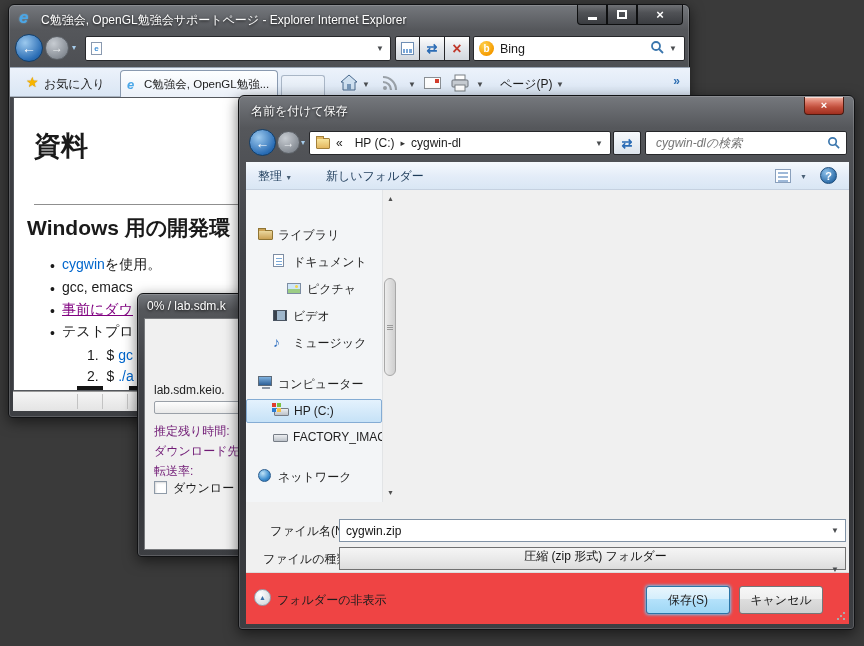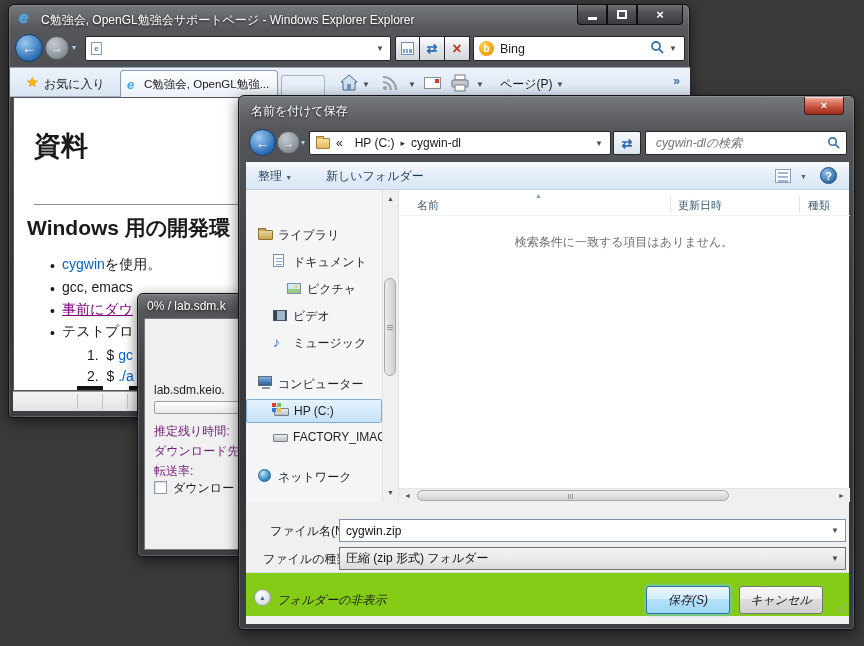--- a/index.html
+++ b/index.html
@@ -127,43 +127,43 @@
   .col{position:absolute;top:4px;font-size:11px;color:#3c5a78;white-space:nowrap;}
   .colsep{position:absolute;top:2px;bottom:2px;width:1px;background:#e4e7ea;}
   .sort{position:absolute;left:136px;top:-2px;font-size:7px;color:#88a5c8;}
   .empty-msg{position:absolute;left:0;right:0;top:44px;text-align:center;font-size:12px;color:#6f6f6f;}
   .hscroll{position:absolute;left:0;top:298px;width:451px;height:14px;background:#f0f0f0;border-top:1px solid #e4e4e4;}
   .hs-arrow{position:absolute;top:0;width:13px;height:13px;color:#505050;font-size:7px;text-align:center;line-height:13px;}
   .hthumb{position:absolute;left:18px;top:1px;width:312px;height:11px;background:linear-gradient(#efefef,#d2d2d2);border:1px solid #a8a8a8;border-radius:6px;}
   .hthumb::after{content:"";position:absolute;left:150px;top:3px;width:1px;height:5px;background:#9a9a9a;box-shadow:2px 0 0 #9a9a9a,4px 0 0 #9a9a9a;}
   .frow-label{position:absolute;left:17px;width:88px;font-size:12px;color:#1d1d1d;text-align:right;white-space:nowrap;}
   .frow-field{position:absolute;left:93px;width:507px;height:23px;background:#fff;border:1px solid #8193a6;display:flex;align-items:center;}
-  .frow-field.gray{background:linear-gradient(#f5f5f5,#eaeaea 50%,#dcdcdc);border:1px solid #707070;}
+  .frow-field.gray{background:linear-gradient(#f5f5f5,#eaeaea 50%,#dcdcdc);border:1px solid #707070;flex-direction:column;}
   .fval{font-size:12px;color:#141414;padding-left:6px;white-space:nowrap;}
   .fdd{margin-left:auto;padding-right:6px;}
-  .sv-footer{position:absolute;left:0;top:410px;width:603px;height:44px;background:#84cc16;border-top:1px solid #dcdcdc;font-style:italic;}
+  .sv-footer{position:absolute;left:0;top:410px;width:603px;height:52px;background:#ef4444;border-top:1px solid #dcdcdc;}
   .hide-btn{position:absolute;left:8px;top:16px;width:17px;height:17px;border-radius:50%;background:radial-gradient(circle at 35% 30%,#ffffff,#d5dadf 80%);border:1px solid #93a2b0;color:#3c71a8;font-size:7px;text-align:center;line-height:16px;}
   .hide-label{position:absolute;left:31px;top:19px;font-size:12px;color:#1e1e1e;}
   .btn{position:absolute;top:13px;width:84px;height:28px;font-size:12px;color:#1c1c1c;display:flex;align-items:center;justify-content:center;border-radius:3px;}
   .btn-save{left:400px;border:1px solid #2a76a8;background:linear-gradient(#e9f6fd,#d4eefc 45%,#b5e2fb 46%,#9ed7f5);box-shadow:0 0 3px 1px #6cc1f0;}
   .btn-cancel{left:493px;border:1px solid #747779;background:linear-gradient(#f7f7f7,#efefef 45%,#dedede 46%,#d0d0d0);}
   .grip{position:absolute;right:3px;bottom:3px;width:10px;height:10px;background:
     radial-gradient(circle at 8px 2px,#aaa 1px,transparent 1.5px),
     radial-gradient(circle at 8px 8px,#aaa 1px,transparent 1.5px),
     radial-gradient(circle at 2px 8px,#aaa 1px,transparent 1.5px),
     radial-gradient(circle at 5px 5px,#aaa 1px,transparent 1.5px);}
 </style>
 </head>
 <body>
 
 <div class="screen">
 
   <div class="chrome ie">
     <span class="ie-logo">e</span>
-    <div class="wtitle ie-title">C勉強会, OpenGL勉強会サポートページ - Windows Explorer Explorer</div>
+    <div class="wtitle ie-title">C勉強会, OpenGL勉強会サポートページ - Explorer Internet Explorer</div>
     <div class="win-controls">
       <div class="win-btn first">
           <span class="minbar"></span>
         </div>
       <div class="win-btn">
           <span class="maxbox"></span>
         </div>
       <div class="win-btn close-w">
           <span class="xglyph">×</span>
         </div>
@@ -370,36 +370,20 @@
               <span class="slabel">ネットワーク</span>
             </div>
         </div>
 
         <div class="vscroll">
           <span class="sb-arrow" style="top:2px;">▲</span>
           <div class="vthumb"></div>
           <span class="sb-arrow" style="bottom:2px;">▼</span>
         </div>
 
-        <div class="sd-list">
-          <div class="lhead">
-            <span class="sort">▲</span>
-            <span class="col" style="left:18px;">名前</span>
-            <span class="colsep" style="left:271px;"></span>
-            <span class="col" style="left:279px;">更新日時</span>
-            <span class="colsep" style="left:400px;"></span>
-            <span class="col" style="left:409px;">種類</span>
-          </div>
-          <div class="empty-msg">検索条件に一致する項目はありません。</div>
-          <div class="hscroll">
-            <span class="hs-arrow" style="left:2px;">◄</span>
-            <div class="hthumb"></div>
-            <span class="hs-arrow" style="right:2px;">►</span>
-          </div>
-        </div>
       </div>
 
       <div class="frow-label" style="top:361px;">ファイル名(N):</div>
       <div class="frow-field" style="top:357px;">
         <span class="fval">cygwin.zip</span>
         <span class="dd fdd">▼</span>
       </div>
       <div class="frow-label" style="top:389px;">ファイルの種類(T):</div>
       <div class="frow-field gray" style="top:385px;">
         <span class="fval">圧縮 (zip 形式) フォルダー</span>

